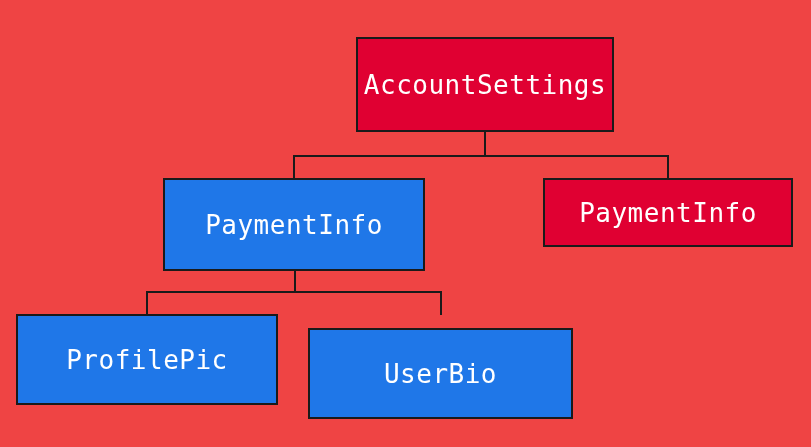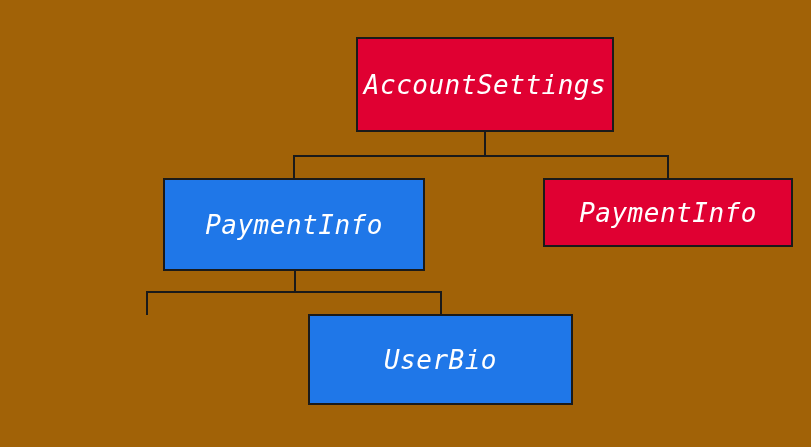--- a/index.html
+++ b/index.html
@@ -46,21 +46,21 @@
     z-index: 1;
   }
   .edge.v { width: 2px; }
   .edge.h { height: 2px; }
 
   #edge-layer { position: absolute; inset: 0; z-index: 1; }
 </style>
 </head>
 <body>
 
-<div id="diagram-canvas" style="background: #a16207; font-style: italic;">
+<div id="diagram-canvas" style="background: #ef4444;">
 
   <div id="edge-layer">
       <div class="edge v" style="left: 484px; top: 132px; height: 24px; background: rgb(26, 26, 26);"></div>
       <div class="edge h" style="left: 293px; top: 155px; width: 376px; background: rgb(26, 26, 26);"></div>
       <div class="edge v" style="left: 293px; top: 155px; height: 24px; background: rgb(26, 26, 26);"></div>
       <div class="edge v" style="left: 667px; top: 155px; height: 24px; background: rgb(26, 26, 26);"></div>
       <div class="edge v" style="left: 294px; top: 271px; height: 21px; background: rgb(26, 26, 26);"></div>
       <div class="edge h" style="left: 146px; top: 291px; width: 296px; background: rgb(26, 26, 26);"></div>
       <div class="edge v" style="left: 146px; top: 291px; height: 24px; background: rgb(26, 26, 26);"></div>
       <div class="edge v" style="left: 440px; top: 291px; height: 24px; background: rgb(26, 26, 26);"></div>
@@ -71,18 +71,21 @@
   </div>
 
   <div class="node blue" id="node-user-profile" style="left: 163px; top: 178px; width: 262px; height: 93px; background: rgb(31, 119, 232); border-color: rgb(26, 26, 26);">
     <span class="node-label" style="color: rgb(255, 255, 255);">PaymentInfo</span>
   </div>
 
   <div class="node red" id="node-payment-info" style="left: 543px; top: 178px; width: 250px; height: 69px; background: rgb(224, 0, 50); border-color: rgb(26, 26, 26);">
     <span class="node-label" style="color: rgb(255, 255, 255);">PaymentInfo</span>
   </div>
 
+  <div class="node blue" id="node-profile-pic" style="left: 16px; top: 314px; width: 262px; height: 91px; background: rgb(31, 119, 232); border-color: rgb(26, 26, 26);">
+    <span class="node-label" style="color: rgb(255, 255, 255);">ProfilePic</span>
+  </div>
 
-  <div class="node blue" id="node-user-bio" style="left: 308px; top: 314px; width: 265px; height: 91px; background: rgb(31, 119, 232); border-color: rgb(26, 26, 26);">
+  <div class="node blue" id="node-user-bio" style="left: 308px; top: 328px; width: 265px; height: 91px; background: rgb(31, 119, 232); border-color: rgb(26, 26, 26);">
     <span class="node-label" style="color: rgb(255, 255, 255);">UserBio</span>
   </div>
 
 </div>
 
 </body></html>

